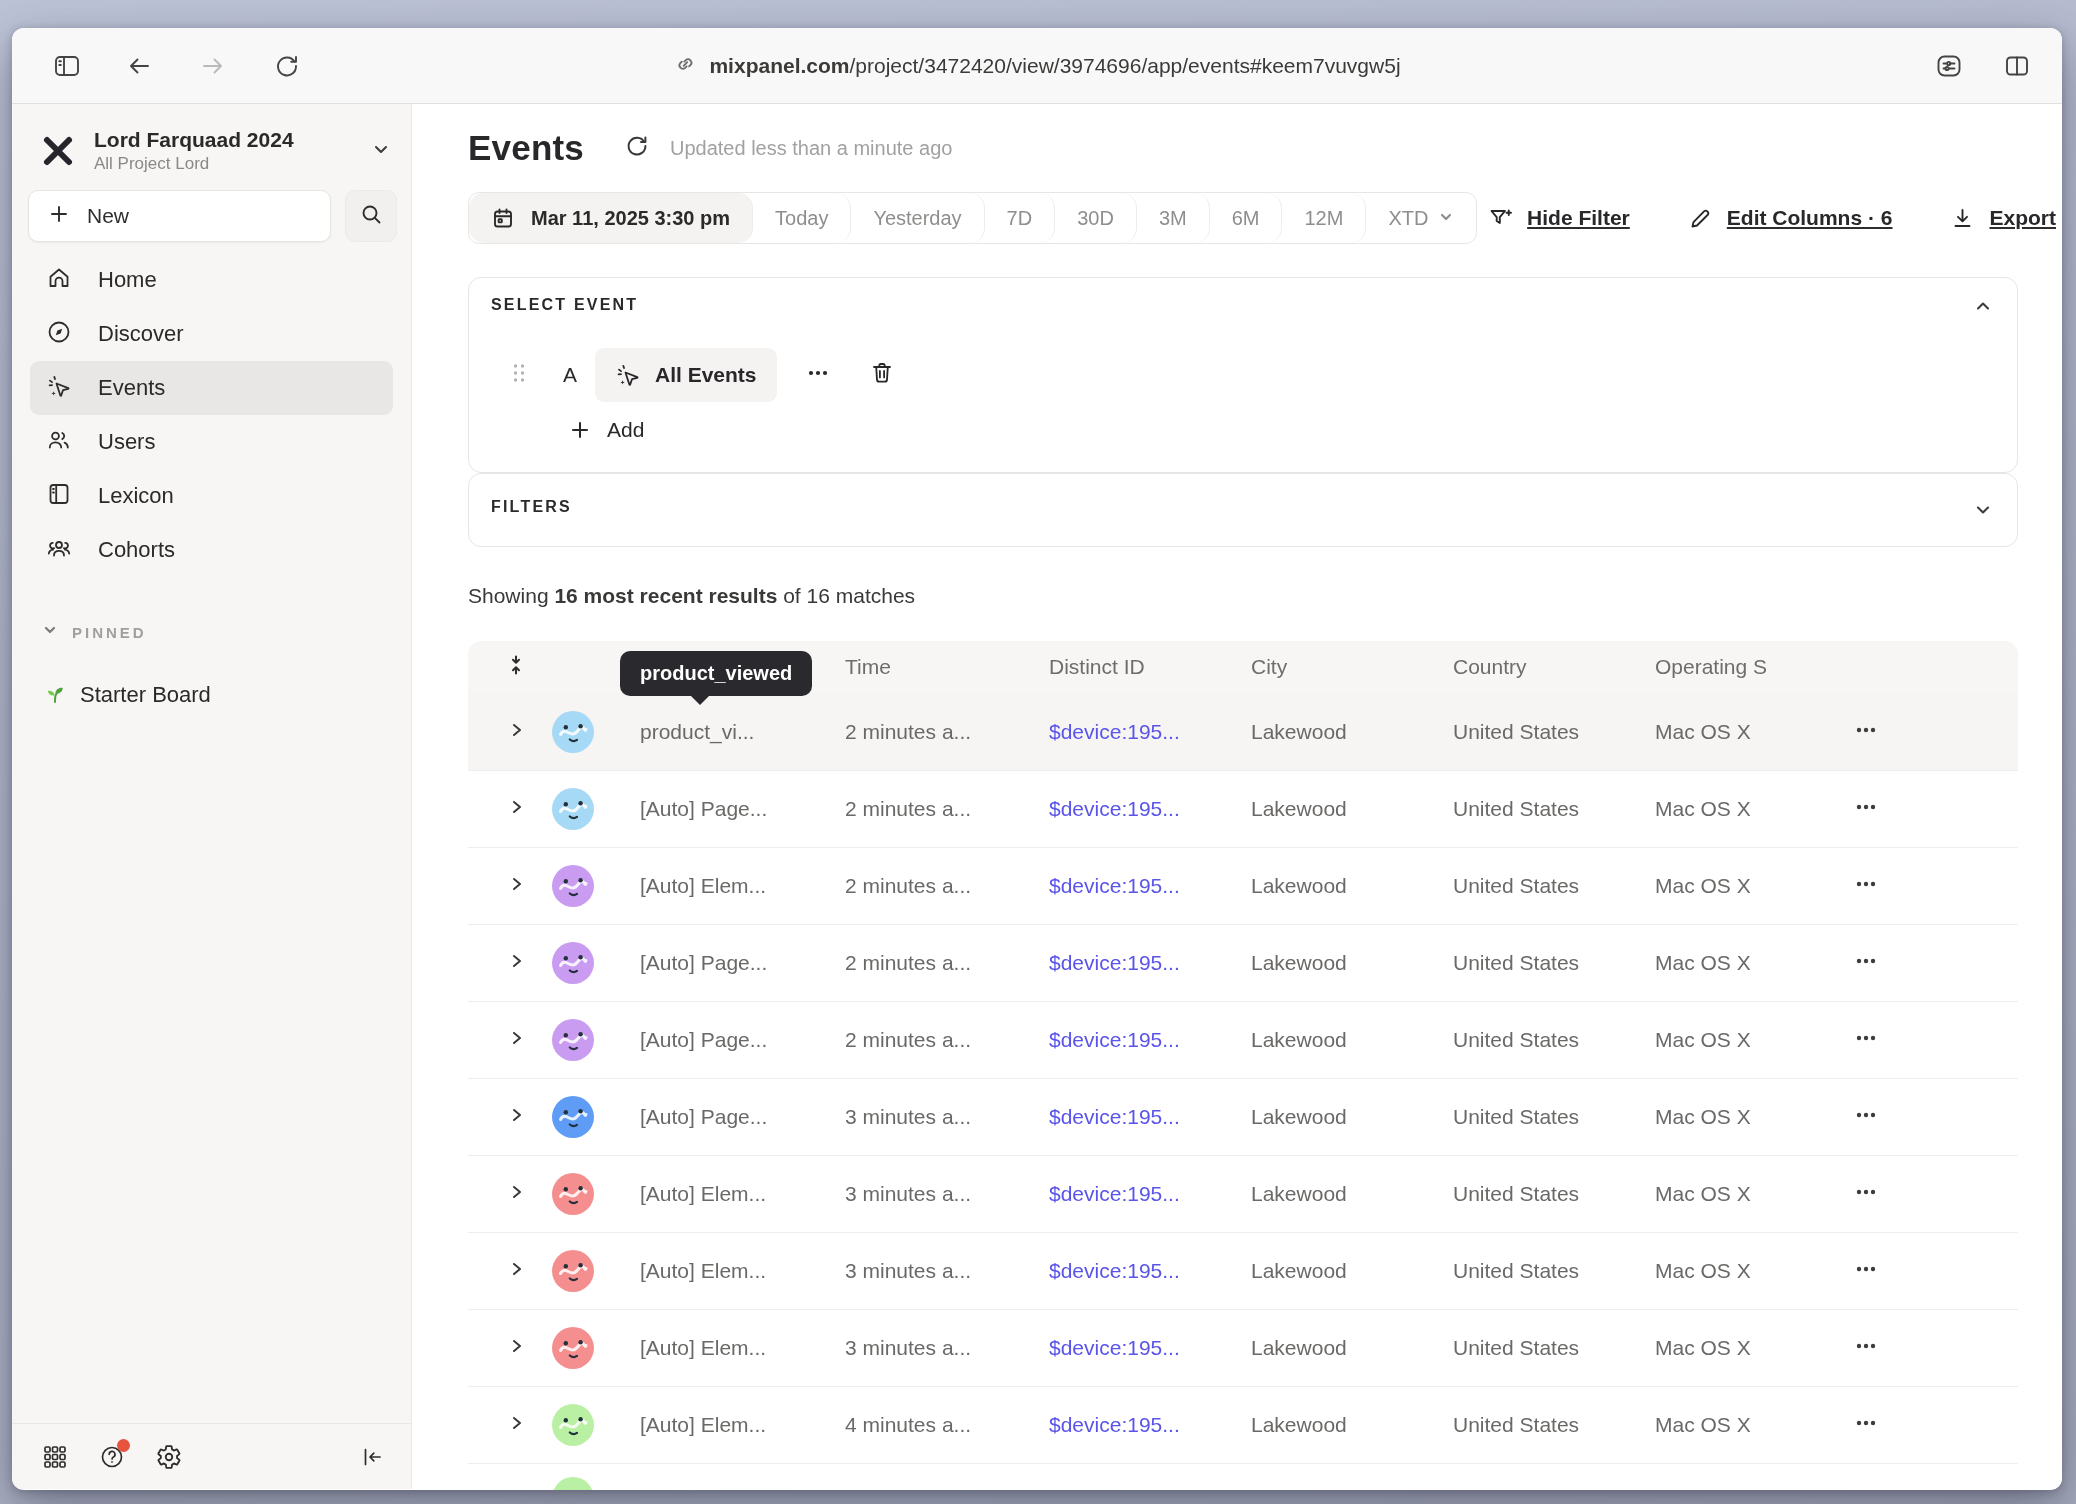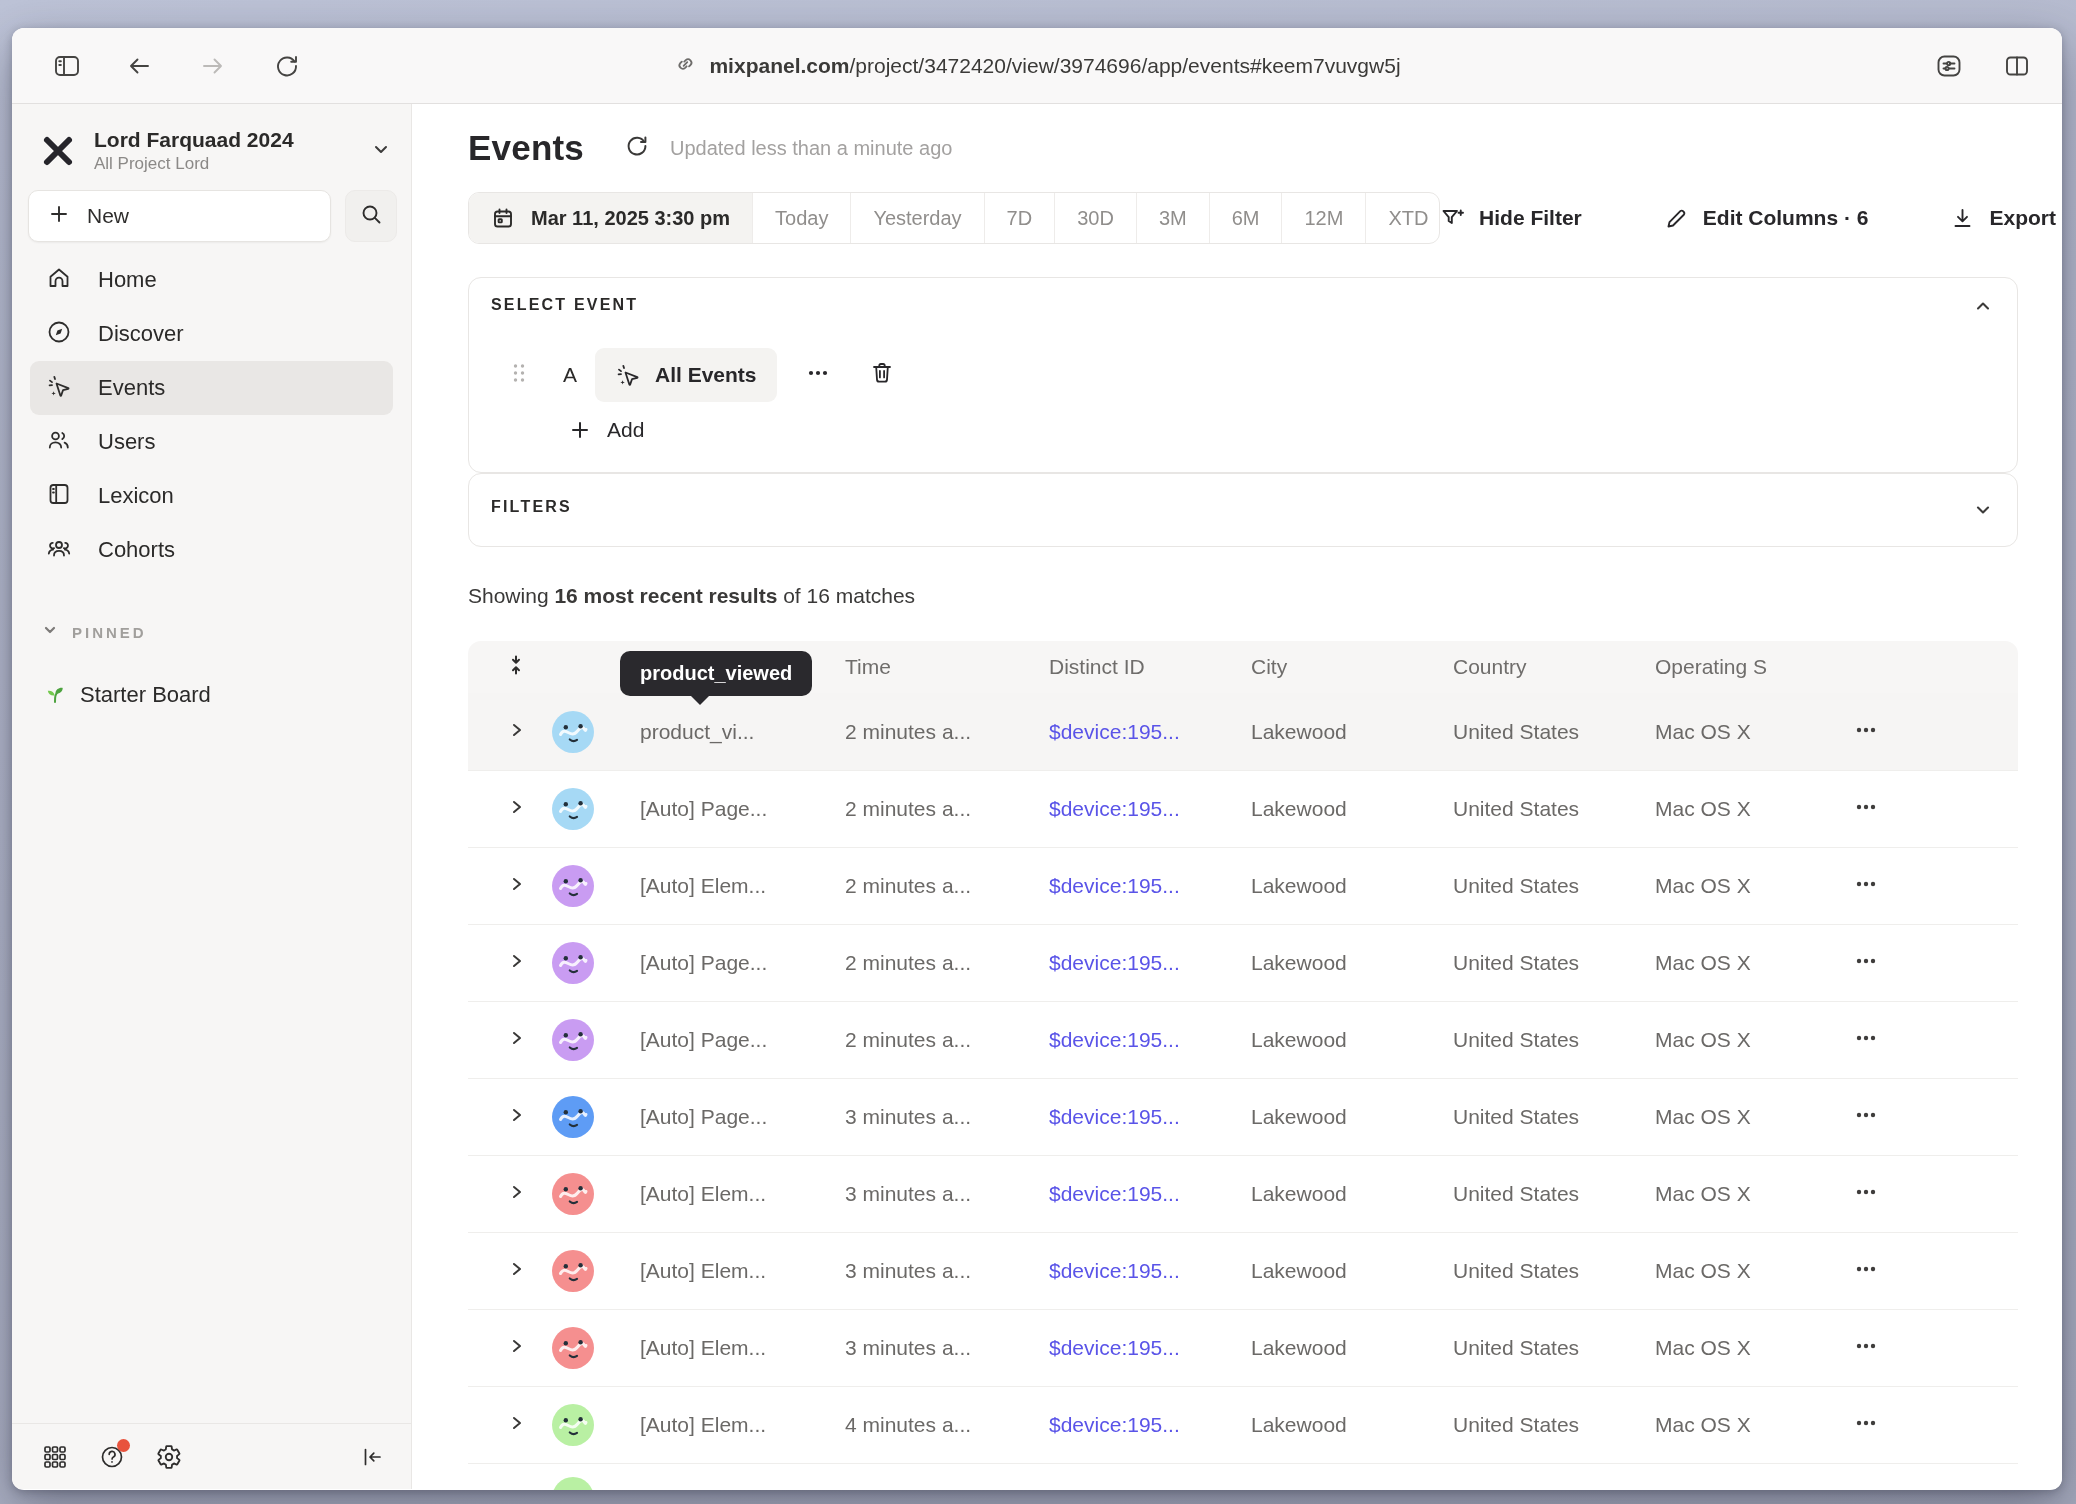--- a/index.html
+++ b/index.html
@@ -62,28 +62,28 @@
 
   
   .title-row { position:absolute; left:56px; top:22px; height:44px; display:flex; align-items:center; }
   .page-title { font-size:35px; font-weight:800; color:#28272a; letter-spacing:.2px; }
   .refresh-btn { margin-left:40px; cursor:pointer; }
   .refresh-btn svg { width:26px; height:26px; stroke:#3a3938; stroke-width:2; fill:none; stroke-linecap:round; stroke-linejoin:round; }
   .updated { margin-left:20px; font-size:20px; color:#a3a1a0; }
 
   .controls-row { position:absolute; left:56px; top:88px; width:1588px; height:52px; display:flex; align-items:center; }
   .seg-group { display:flex; height:52px; border:1px solid #e8e6e4; border-radius:11px; overflow:hidden; background:#fff; }
-  .seg { display:flex; align-items:center; justify-content:flex-end; padding:16px 22px; font-size:20px; color:#908e8c; border-right:1px solid #eeecea; cursor:pointer; white-space:nowrap; }
+  .seg { display:flex; align-items:center; justify-content:flex-end; padding:16px 22px; font-size:20px; color:#908e8c; border-right:1px solid #eeecea; cursor:pointer; white-space:nowrap;border-radius:15px; }
   .seg:last-child { border-right:none; }
   .seg.sel { background:#f4f3f1; color:#2b2a29; font-weight:700; gap:16px; }
   .seg.sel svg { width:24px; height:24px; stroke:#2b2a29; stroke-width:1.9; fill:none; stroke-linecap:round; stroke-linejoin:round; }
   .seg .xchev { margin-left:10px; }
   .seg .xchev svg { width:16px; height:16px; stroke:#908e8c; stroke-width:2.2; fill:none; stroke-linecap:round; stroke-linejoin:round; }
 
-  .actions { margin-left:auto; display:flex; align-items:center; gap:82px; }
+  .actions { margin-left:auto; display:flex; align-items:center; gap:58px;text-decoration:underline; }
   .act { display:flex; align-items:center; gap:14px; cursor:pointer; font-size:21px; font-weight:600; color:#28272a; white-space:nowrap; }
   .act svg { width:25px; height:25px; stroke:#28272a; stroke-width:1.9; fill:none; stroke-linecap:round; stroke-linejoin:round; }
 
   
   .card { position:absolute; left:56px; width:1550px; border:1px solid #e8e6e4; border-radius:13px; background:#fff; }
   .card-select { top:173px; height:196px; }
   .card-filters { top:369px; height:74px; }
   .card-title { position:absolute; left:22px; top:18px; font-size:16px; font-weight:700; letter-spacing:2.2px; color:#2b2a29; }
   .card-chev { position:absolute; right:24px; top:18px; cursor:pointer; }
   .card-chev svg { width:20px; height:20px; stroke:#3c3b3a; stroke-width:2.1; fill:none; stroke-linecap:round; stroke-linejoin:round; }

